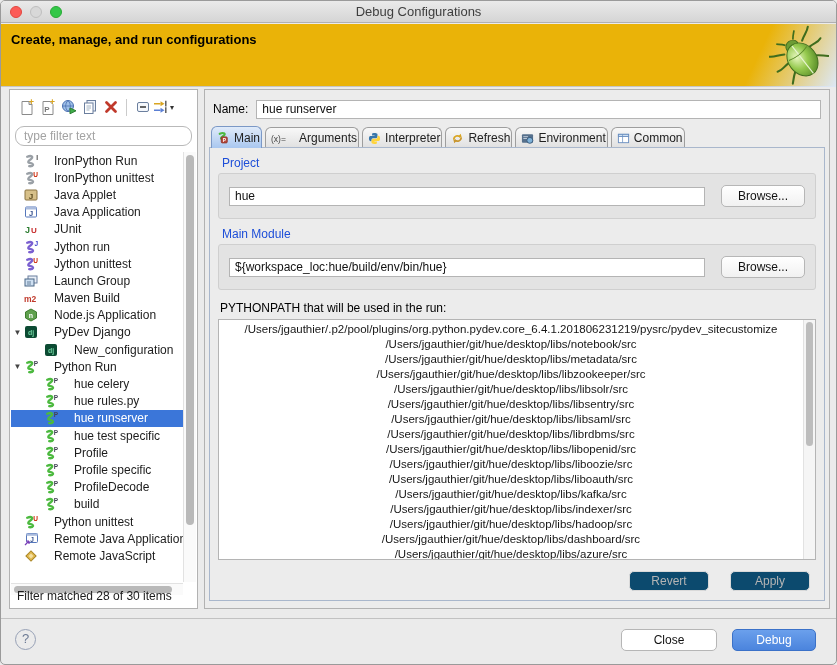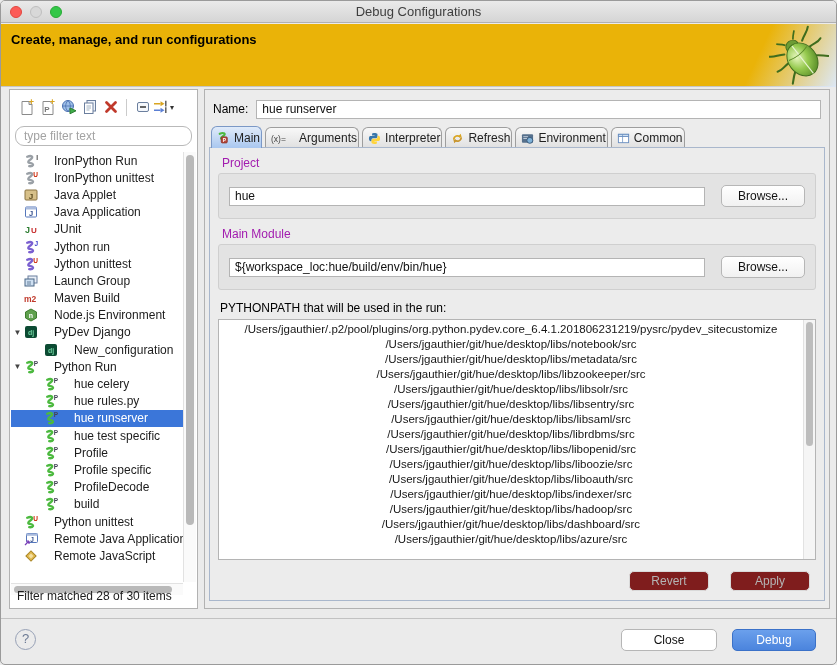--- a/index.html
+++ b/index.html
@@ -49,34 +49,34 @@
   .namerow{position:absolute;top:9px;left:8px;right:8px;height:20px;display:flex;align-items:center;}
   .namelabel{font-size:12px;color:#000;margin-right:8px;}
   .nameinput{flex:1;height:19px;border:1px solid #b4b4b4;font-size:12px;padding:0 5px;font-family:inherit;background:#fff;color:#111;}
   .tabs{position:absolute;top:36px;left:6px;right:6px;height:22px;display:flex;align-items:flex-end;}
   .tab{height:21px;display:flex;align-items:center;padding:0 1px 0 5px;border:1px solid #9e9e9e;border-bottom:none;
     border-radius:6px 6px 0 0;background:linear-gradient(#f8f8f8,#e0e0e0);margin-right:3px;font-size:12px;color:#222;position:relative;z-index:1;}
   .tab .ti{display:flex;margin-right:4px;align-items:center;}
   .tab .ti svg{height:13px;}
   .tab.active{background:linear-gradient(#e0ebfa,#a9c7ef);border-color:#7b98c6;z-index:3;height:22px;}
   .content{position:absolute;left:4px;right:4px;top:57px;bottom:7px;border:1px solid #a9b7cc;background:#ececec;z-index:2;}
-  .grouplabel{font-size:12px;color:#a21caf;margin:8px 0 3px 12px;}
+  .grouplabel{font-size:12px;color:#1d4ed8;margin:8px 0 3px 12px;}
   .groupbox{margin:0 8px;height:46px;background:#e3e3e3;border:1px solid #cfcfcf;border-radius:3px;
     display:flex;align-items:center;padding:0 10px;}
   .ginput{flex:1;height:19px;border:1px solid #b4b4b4;font-size:12px;padding:0 5px;font-family:inherit;background:#fff;color:#111;}
   .browse{width:84px;height:22px;margin-left:16px;border:1px solid #b6b6b6;border-radius:5px;
     background:linear-gradient(#ffffff,#f1f1f1);font-size:12px;color:#111;font-family:inherit;}
   .pplabel{font-size:12px;color:#000;margin:11px 0 4px 10px;}
   .pplist{position:relative;margin:0 8px;height:241px;background:#fff;border:1px solid #b4b4b4;overflow:hidden;text-align:center;}
   .pp-entries{padding:2px 16px 2px 4px;}
   .ppe{font-size:11.5px;line-height:15px;color:#161616;white-space:nowrap;}
   .pp-vscroll{position:absolute;right:0;top:0;bottom:0;width:12px;background:#f5f5f5;border-left:1px solid #e2e2e2;}
   .pp-vscroll .thumb{position:absolute;top:2px;left:2px;width:7px;height:52%;background:#bdbdbd;border-radius:4px;}
   .formbuttons{position:absolute;right:14px;bottom:9px;display:flex;gap:21px;}
-  .fbtn{width:80px;height:20px;border:1px solid #d9d9d9;border-radius:5px;background:#7f1d1d;color:#b4b4b4;font-size:12px;font-family:inherit;}
+  .fbtn{width:80px;height:20px;border:1px solid #d9d9d9;border-radius:5px;background:#0c4a6e;color:#b4b4b4;font-size:12px;font-family:inherit;}
   
   .bottombar{position:absolute;left:0;right:0;top:617px;height:47px;border-top:1px solid #c2c2c2;}
   .help{position:absolute;left:14px;top:10px;width:21px;height:21px;border:1.5px solid #97a1b6;border-radius:50%;
     color:#6c7a94;font-size:13px;line-height:18px;text-align:center;}
   .btn-close{position:absolute;right:119px;top:10px;width:96px;height:22px;border:1px solid #b6b6b6;border-radius:5px;
     background:#fff;font-size:12px;color:#111;font-family:inherit;margin-left:15px;}
   .btn-debug{position:absolute;right:20px;top:10px;width:84px;height:22px;border:1px solid #3a71c8;border-radius:5px;
     background:linear-gradient(#6ba0ec,#4b84dd);font-size:12px;color:#fff;font-family:inherit;}
 </style>
 </head>
@@ -285,21 +285,21 @@
           <span class="tlabel">Maven Build</span>
         </div>
         <div class="trow">
           <span class="arrow"></span>
           <span class="ticon">
             <svg width="14" height="14" viewBox="0 0 14 14">
               <polygon points="7,1 12.5,4 12.5,10 7,13 1.5,10 1.5,4" fill="#5fa04e" stroke="#3e7d2f"></polygon>
               <text x="7" y="9.8" text-anchor="middle" font-size="7" font-weight="bold" fill="#fff">n</text>
             </svg>
           </span>
-          <span class="tlabel">Node.js Environment</span>
+          <span class="tlabel">Node.js Application</span>
         </div>
         <div class="trow">
           <span class="arrow">▼</span>
           <span class="ticon">
             <svg width="14" height="14" viewBox="0 0 14 14">
               <rect x="1" y="1" width="12" height="12" rx="2" fill="#0c4b33"></rect>
               <text x="7" y="10" text-anchor="middle" font-size="7" font-weight="bold" fill="#6dd19e">dj</text>
             </svg>
           </span>
           <span class="tlabel">PyDev Django</span>
@@ -529,20 +529,21 @@
             <div class="ppe">/Users/jgauthier/git/hue/desktop/libs/notebook/src</div>
             <div class="ppe">/Users/jgauthier/git/hue/desktop/libs/metadata/src</div>
             <div class="ppe">/Users/jgauthier/git/hue/desktop/libs/libzookeeper/src</div>
             <div class="ppe">/Users/jgauthier/git/hue/desktop/libs/libsolr/src</div>
             <div class="ppe">/Users/jgauthier/git/hue/desktop/libs/libsentry/src</div>
             <div class="ppe">/Users/jgauthier/git/hue/desktop/libs/libsaml/src</div>
             <div class="ppe">/Users/jgauthier/git/hue/desktop/libs/librdbms/src</div>
             <div class="ppe">/Users/jgauthier/git/hue/desktop/libs/libopenid/src</div>
             <div class="ppe">/Users/jgauthier/git/hue/desktop/libs/liboozie/src</div>
             <div class="ppe">/Users/jgauthier/git/hue/desktop/libs/liboauth/src</div>
+            <div class="ppe">/Users/jgauthier/git/hue/desktop/libs/kafka/src</div>
             <div class="ppe">/Users/jgauthier/git/hue/desktop/libs/indexer/src</div>
             <div class="ppe">/Users/jgauthier/git/hue/desktop/libs/hadoop/src</div>
             <div class="ppe">/Users/jgauthier/git/hue/desktop/libs/dashboard/src</div>
             <div class="ppe">/Users/jgauthier/git/hue/desktop/libs/azure/src</div>
           </div>
         <div class="pp-vscroll">
             <div class="thumb"></div>
           </div>
       </div>
       <div class="formbuttons">

